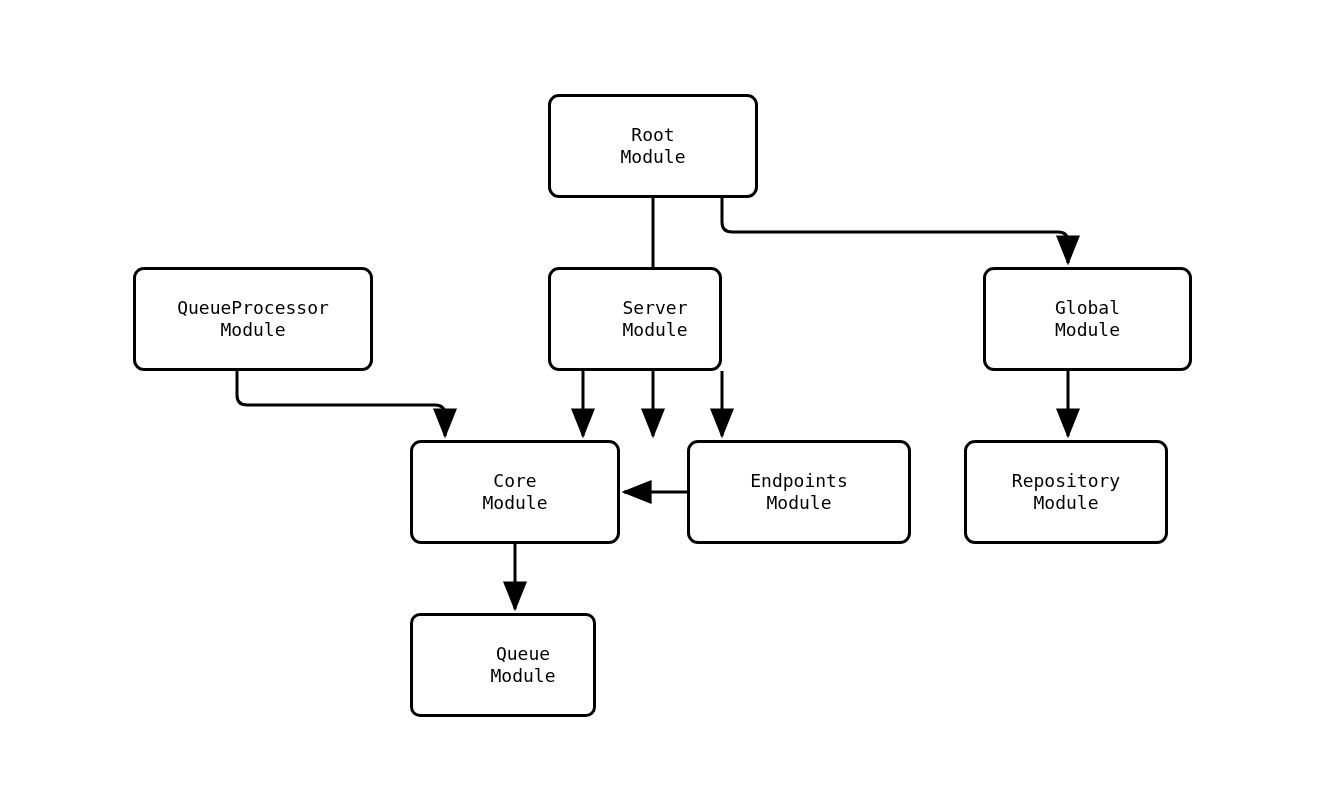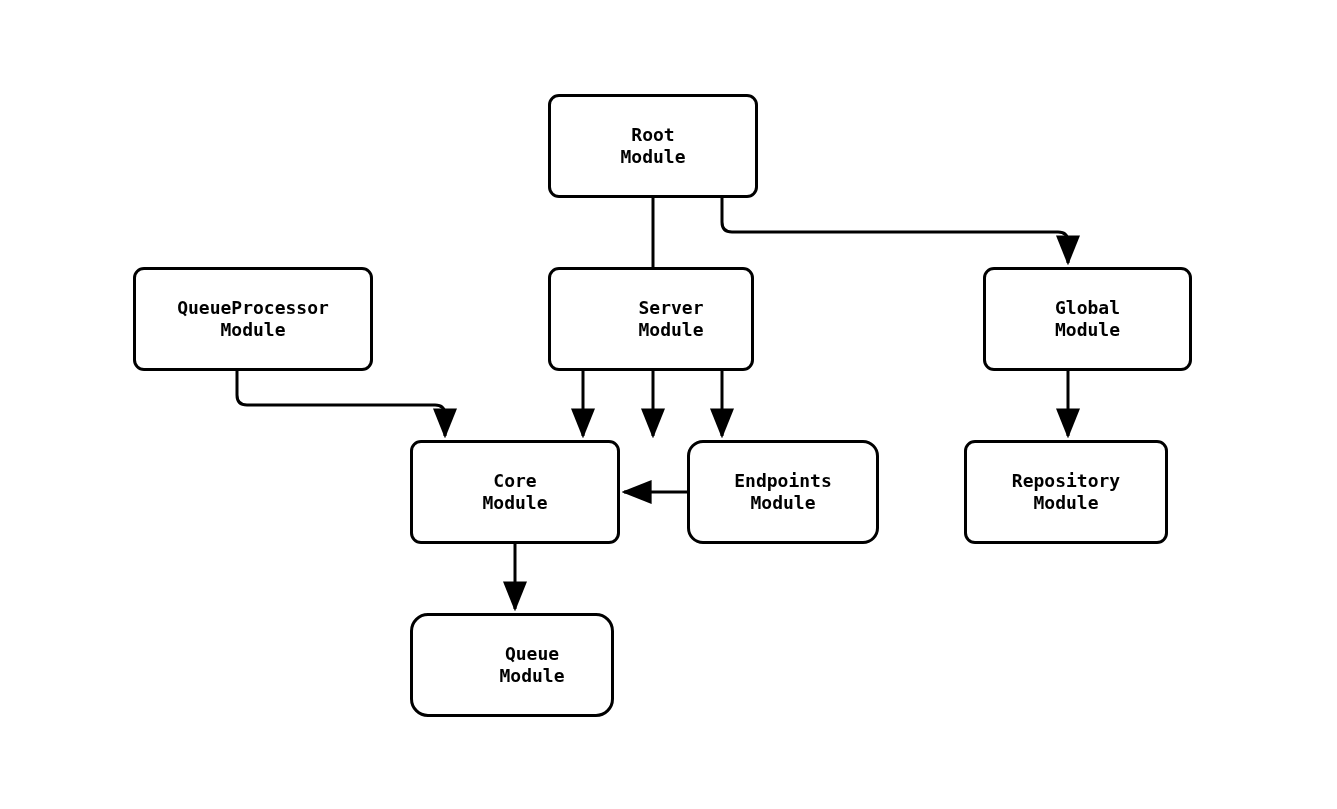--- a/index.html
+++ b/index.html
@@ -34,21 +34,21 @@
     background: #ffffff;
     display: flex;
     flex-direction: column;
     align-items: center;
     justify-content: center;
     text-align: center;
   }
   .node-label {
     font-family: "DejaVu Sans Mono", "Liberation Mono", monospace;
     font-size: 18px;
-    font-weight: bold;
+    font-weight: normal;
     line-height: 22px;
     color: #000000;
     white-space: pre;
     letter-spacing: 0px;
   }
 </style>
 </head>
 <body>
 
 <div id="diagram-canvas" style="background: rgb(255, 255, 255);">
@@ -80,43 +80,43 @@
   <div class="node" id="node-root" style="left: 548px; top: 94px; width: 210px; height: 104px; border-width: 3px; border-color: rgb(0, 0, 0); border-radius: 11px;">
     <span class="node-label" style="font-size: 18px; color: rgb(0, 0, 0);">Root</span>
     <span class="node-label" style="font-size: 18px; color: rgb(0, 0, 0);">Module</span>
   </div>
 
   <div class="node" id="node-queueprocessor" style="left: 133px; top: 267px; width: 240px; height: 104px; border-width: 3px; border-color: rgb(0, 0, 0); border-radius: 11px;">
     <span class="node-label" style="font-size: 18px; color: rgb(0, 0, 0);">QueueProcessor</span>
     <span class="node-label" style="font-size: 18px; color: rgb(0, 0, 0);">Module</span>
   </div>
 
-  <div class="node" id="node-server" style="left: 548px; top: 267px; width: 206px; height: 104px; border-width: 3px; border-color: rgb(0, 0, 0); border-radius: 11px; padding-left: 40px;">
+  <div class="node" id="node-server" style="left: 548px; top: 267px; width: 174px; height: 104px; border-width: 3px; border-color: rgb(0, 0, 0); border-radius: 11px; padding-left: 40px;">
     <span class="node-label" style="font-size: 18px; color: rgb(0, 0, 0);">Server</span>
     <span class="node-label" style="font-size: 18px; color: rgb(0, 0, 0);">Module</span>
   </div>
 
   <div class="node" id="node-global" style="left: 964px; top: 267px; width: 209px; height: 104px; border-width: 3px; border-color: rgb(0, 0, 0); border-radius: 11px; margin-left: 19px;">
     <span class="node-label" style="font-size: 18px; color: rgb(0, 0, 0);">Global</span>
     <span class="node-label" style="font-size: 18px; color: rgb(0, 0, 0);">Module</span>
   </div>
 
   <div class="node" id="node-core" style="left: 410px; top: 440px; width: 210px; height: 104px; border-width: 3px; border-color: rgb(0, 0, 0); border-radius: 11px;">
     <span class="node-label" style="font-size: 18px; color: rgb(0, 0, 0); text-align: center;">Core</span>
     <span class="node-label" style="font-size: 18px; color: rgb(0, 0, 0);">Module</span>
   </div>
 
-  <div class="node" id="node-endpoints" style="left: 687px; top: 440px; width: 192px; height: 104px; border-width: 3px; border-color: rgb(0, 0, 0); border-radius: 16px;">
+  <div class="node" id="node-endpoints" style="left: 687px; top: 440px; width: 224px; height: 104px; border-width: 3px; border-color: rgb(0, 0, 0); border-radius: 11px;">
     <span class="node-label" style="font-size: 18px; color: rgb(0, 0, 0);">Endpoints</span>
     <span class="node-label" style="font-size: 18px; color: rgb(0, 0, 0);">Module</span>
   </div>
 
   <div class="node" id="node-repository" style="left: 964px; top: 440px; width: 204px; height: 104px; border-width: 3px; border-color: rgb(0, 0, 0); border-radius: 11px;">
     <span class="node-label" style="font-size: 18px; color: rgb(0, 0, 0);">Repository</span>
     <span class="node-label" style="font-size: 18px; color: rgb(0, 0, 0);">Module</span>
   </div>
 
-  <div class="node" id="node-queue" style="left: 410px; top: 613px; width: 204px; height: 104px; border-width: 3px; border-color: rgb(0, 0, 0); border-radius: 18px; padding-left: 40px;">
+  <div class="node" id="node-queue" style="left: 410px; top: 613px; width: 186px; height: 104px; border-width: 3px; border-color: rgb(0, 0, 0); border-radius: 10px; padding-left: 40px;">
     <span class="node-label" style="font-size: 18px; color: rgb(0, 0, 0);">Queue</span>
     <span class="node-label" style="font-size: 18px; color: rgb(0, 0, 0);">Module</span>
   </div>
 
 </div>
 
 </body></html>

